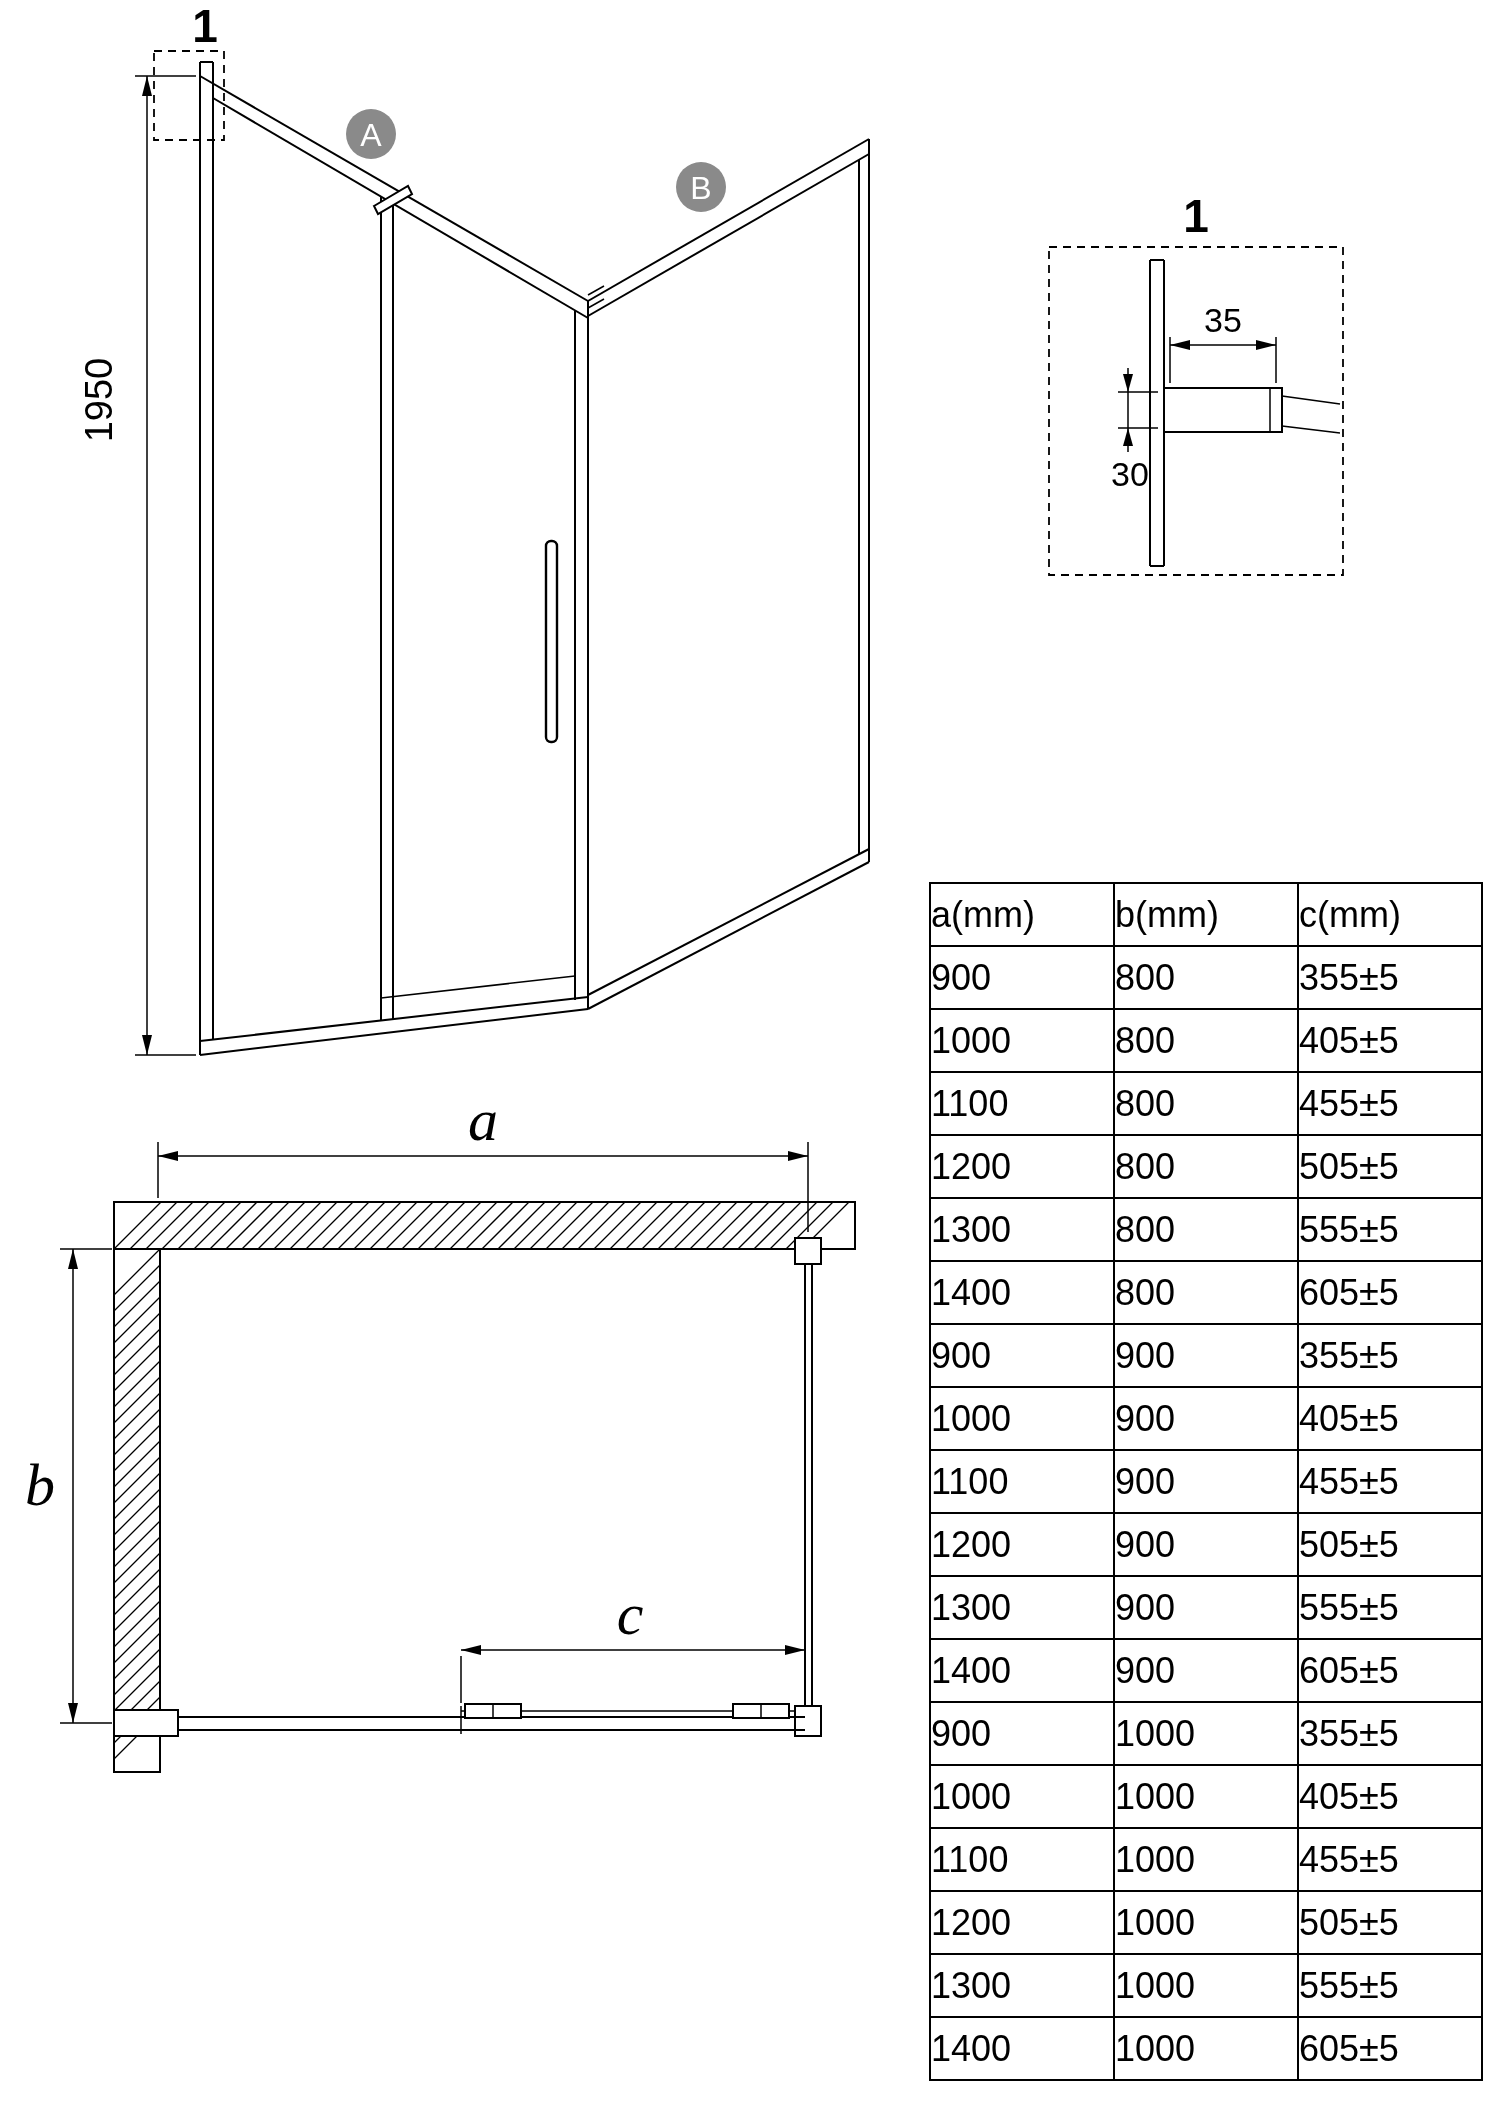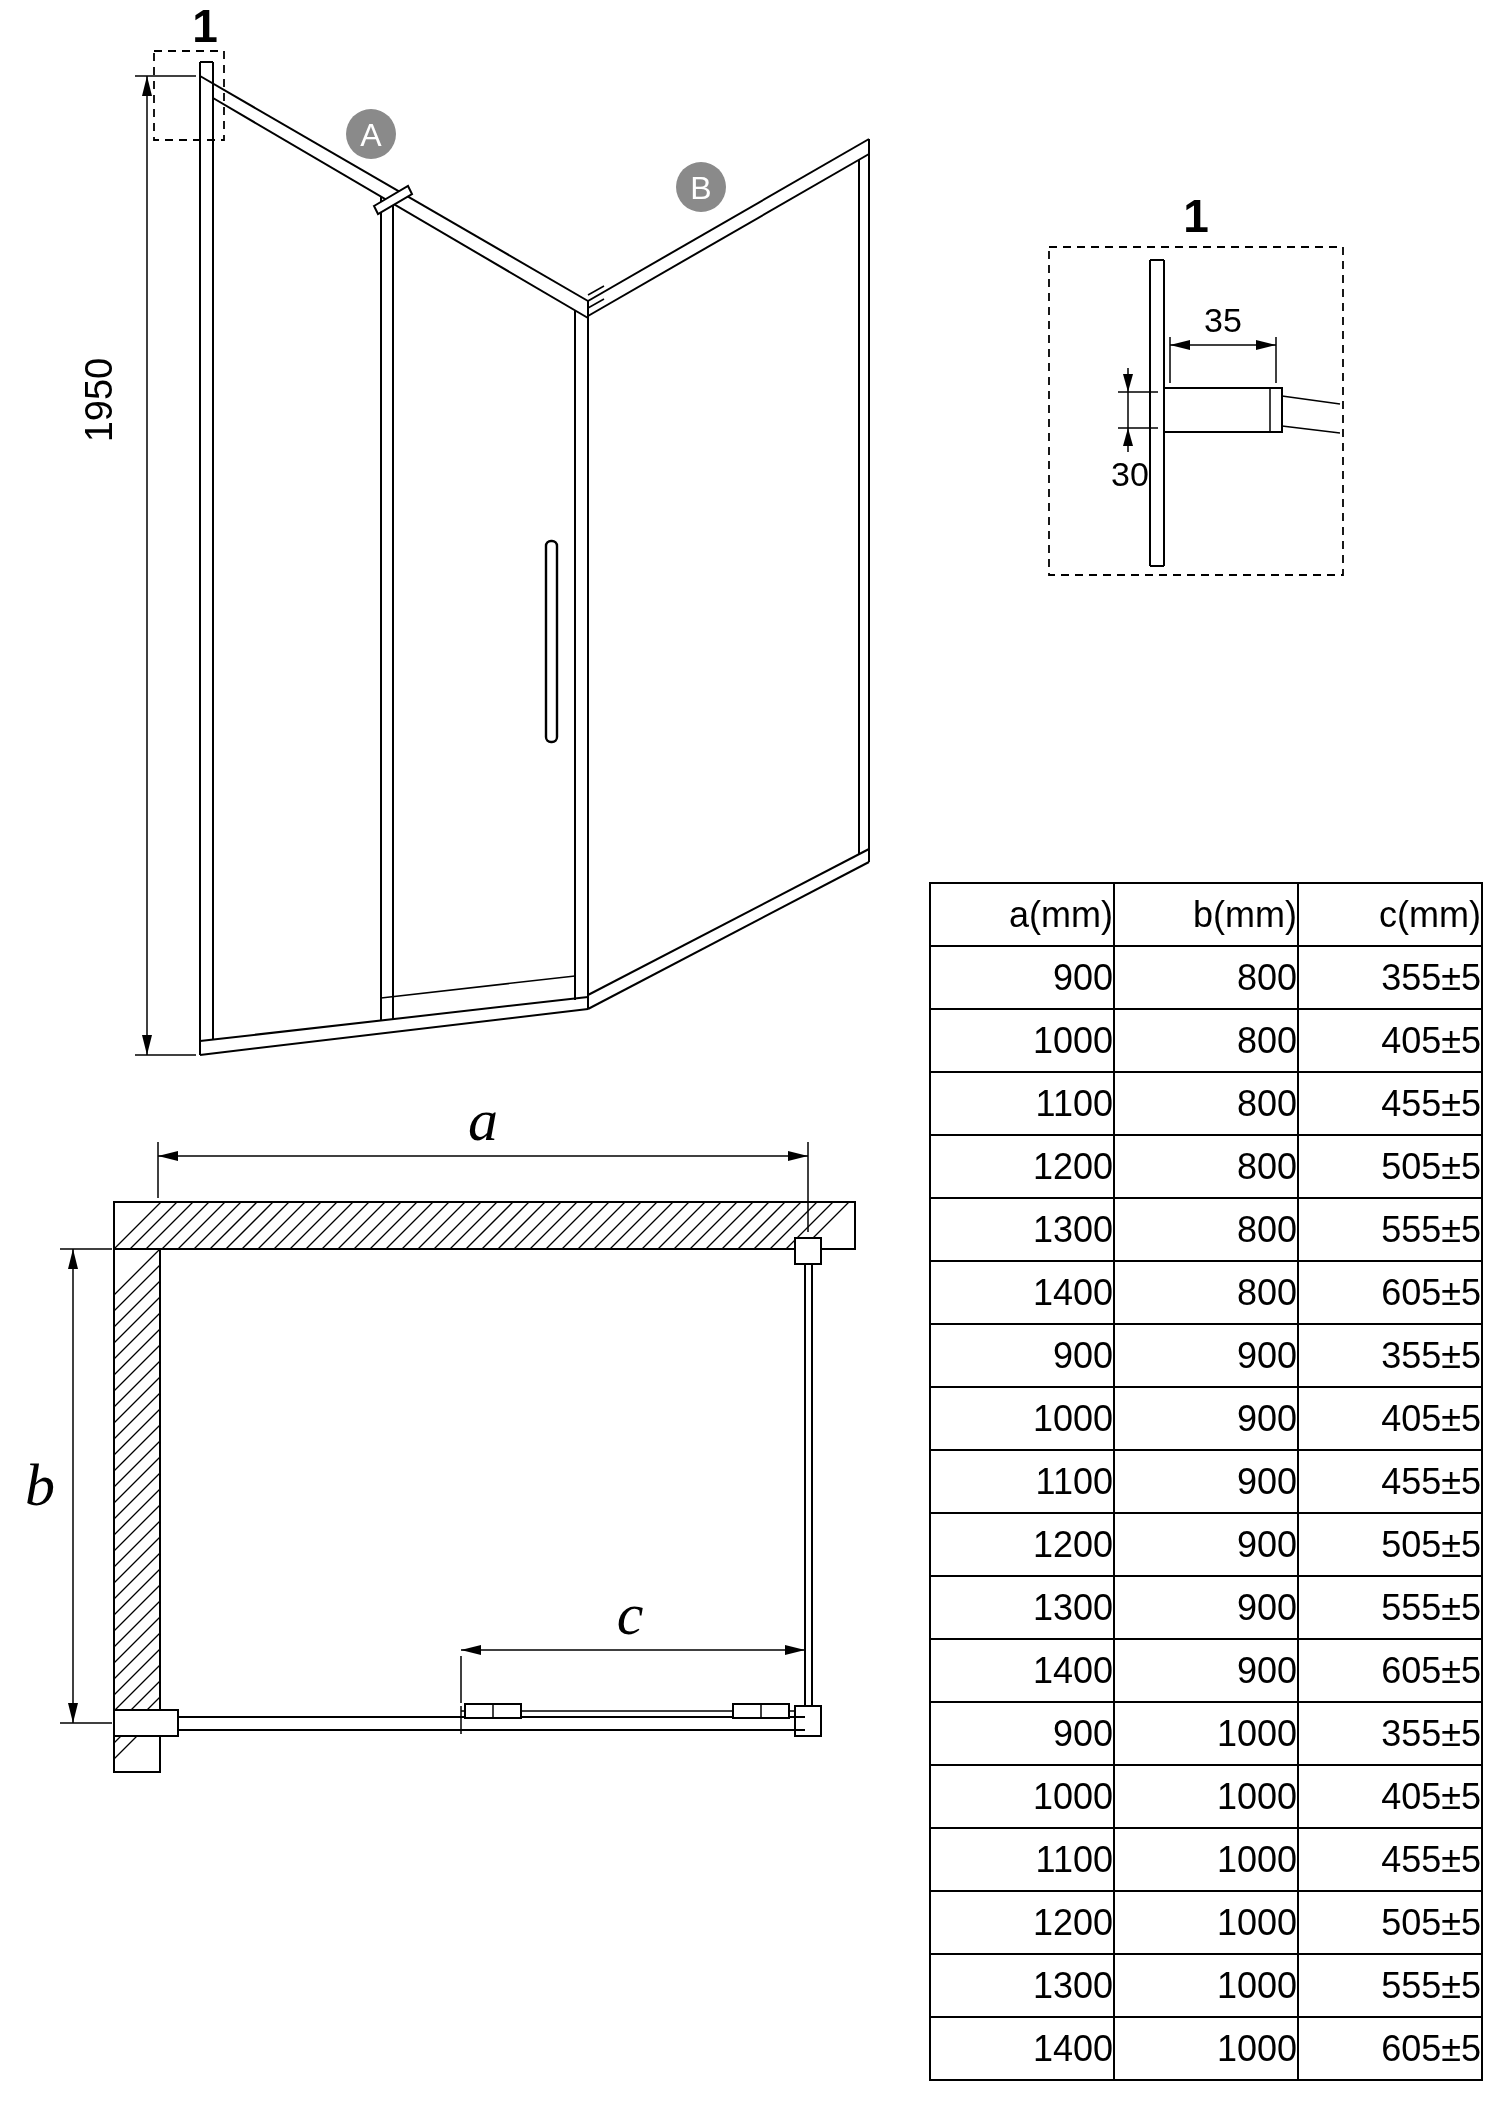--- a/index.html
+++ b/index.html
@@ -25,21 +25,21 @@
   .t-dim   { font-family:"Liberation Serif", serif; font-style:italic; font-size:60px; }
   .t-mark  { font-family:"Liberation Sans", sans-serif; font-size:32px; fill:#fff; }
   .marker  { fill:#8a8a8a; stroke:none; }
 
   
   .size-table { position:absolute; left:929px; top:882px; width:554px;
                 border-collapse:collapse; table-layout:fixed; background:#fff; }
   .size-table th, .size-table td {
      border:2px solid #000; font-size:36px; font-weight:400;
      font-family:"Liberation Sans", sans-serif;
-     text-align:right; vertical-align:middle; height:63px; padding:0; }
+     text-align:left; vertical-align:middle; height:63px; padding:0; }
 </style>
 </head>
 <body>
 
 <div class="page">
 
 <svg class="diagram" width="1496" height="2104" viewBox="0 0 1496 2104" xmlns="http://www.w3.org/2000/svg">
 
   <g>
 

